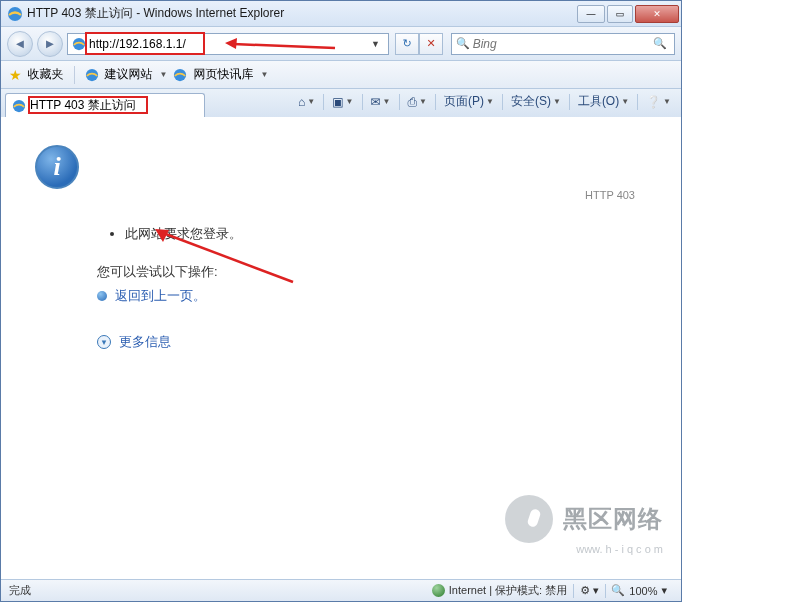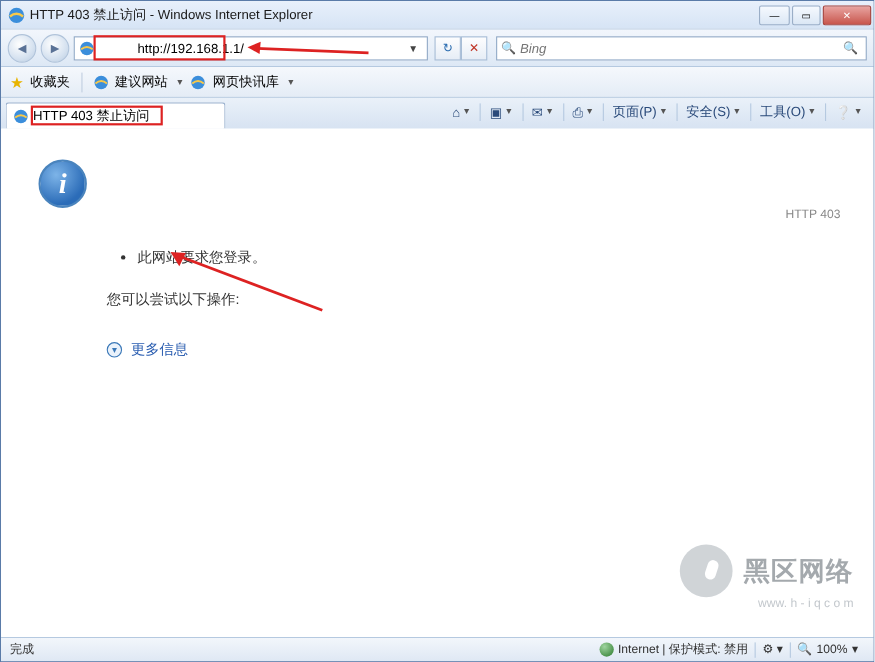--- a/index.html
+++ b/index.html
@@ -1,28 +1,28 @@
 <!DOCTYPE html>
 <html><head>
 <meta charset="utf-8">
 <style>
 *{box-sizing:border-box;margin:0;padding:0;font-family:"Microsoft YaHei","Segoe UI",Tahoma,sans-serif;}
 body{background:#fff;width:795px;height:602px;overflow:hidden;position:relative;}
-.window{width:795px;height:602px;border:1px solid #5a7ba8;background:#fff;display:flex;flex-direction:column;}
+.window{width:682px;height:602px;border:1px solid #5a7ba8;background:#fff;display:flex;flex-direction:column;}
 .titlebar{height:26px;background:linear-gradient(#e8f0fb,#d6e4f5);display:flex;align-items:center;padding:0 2px;border-bottom:1px solid #b5c9e0;}
 .titlebar .ie-icon{width:16px;height:16px;margin:0 4px;}
 .titlebar .title{font-size:12px;color:#1a1a1a;flex:1;white-space:nowrap;}
 .winbtns{display:flex;gap:2px;}
 .winbtn{width:28px;height:18px;border:1px solid #9aaec7;border-radius:2px;display:flex;align-items:center;justify-content:center;font-size:9px;background:linear-gradient(#f5f9fe,#dbe7f5);}
 .winbtn.max{width:26px;}
 .winbtn.close{width:44px;background:linear-gradient(#e8a4a0,#c8564d);border-color:#a63e36;color:#fff;}
 .navbar{height:34px;background:linear-gradient(#f2f6fc,#dde8f5);display:flex;align-items:center;padding:0 6px;gap:4px;border-bottom:1px solid #b5c9e0;}
 .navbtn{width:26px;height:26px;border:1px solid #b0c3da;border-radius:13px;background:radial-gradient(circle at 40% 35%,#fefefe,#d6e2f0 60%,#b8cbe0);display:flex;align-items:center;justify-content:center;font-size:13px;color:#5a7296;}
 .addrwrap{position:relative;flex:0 0 322px;}
-.addr{height:22px;width:322px;border:1px solid #8fa8c6;background:#fff;display:flex;align-items:center;padding:0 4px;font-size:12px;gap:36px;}
+.addr{height:22px;width:322px;border:1px solid #8fa8c6;background:#fff;display:flex;align-items:center;padding:0 4px;font-size:12px;}
 .addr .ie-small{width:14px;height:14px;margin-right:3px;}
 .addr input{border:0;outline:0;flex:1;font-size:12px;}
 .addr .dd{font-size:9px;color:#444;padding:0 4px;}
 .redbox-addr{position:absolute;left:18px;top:-1px;width:120px;height:23px;border:2px solid #d22;pointer-events:none;}
 .red-arrow1{position:absolute;left:225px;top:40px;pointer-events:none;}
 .nav-icons{display:flex;gap:0;margin-left:2px;}
 .nav-ico{width:24px;height:22px;border:1px solid #a8bdd6;background:linear-gradient(#fdfdfe,#e6edf6);display:flex;align-items:center;justify-content:center;font-size:11px;}
 .nav-ico.refresh{color:#2b6cb0;}
 .nav-ico.stop{color:#c0392b;}
 .search{flex:1;height:22px;border:1px solid #8fa8c6;background:#fff;display:flex;align-items:center;padding:0 4px;margin-left:4px;}
@@ -38,21 +38,21 @@
 .tab .ie-sm{width:14px;height:14px;margin-right:4px;}
 .redbox-tab{position:absolute;left:22px;top:2px;width:120px;height:18px;border:2px solid #d22;pointer-events:none;}
 .cmdbar{position:absolute;right:6px;top:2px;display:flex;align-items:center;gap:2px;font-size:12px;}
 .cmd{display:flex;align-items:center;gap:2px;padding:2px 4px;color:#2a4a7a;}
 .cmd .dd{font-size:8px;color:#555;}
 .cmdsep{width:1px;height:16px;background:#b5c9e0;margin:0 2px;}
 .content{flex:1;background:#fff;padding:28px 40px 0 34px;position:relative;overflow:hidden;}
 .info-row{display:flex;align-items:flex-start;gap:18px;}
 .info-icon{width:44px;height:44px;border-radius:50%;background:radial-gradient(circle at 35% 30%,#7db4e8,#2b6cb8 70%);display:flex;align-items:center;justify-content:center;color:#fff;font-family:Georgia,serif;font-size:26px;font-weight:bold;font-style:italic;border:2px solid #4a84bd;}
 .page-title{font-size:19px;color:#3366aa;font-weight:normal;margin-top:8px;}
-.code{position:absolute;right:30px;top:72px;font-size:11px;color:#888;margin-left:19px;}
+.code{position:absolute;right:46px;top:72px;font-size:11px;color:#888;margin-left:19px;}
 .body-sec{margin-left:62px;margin-top:36px;font-size:13px;color:#333;}
 .body-sec p{margin-bottom:6px;}
 .body-sec ul{margin:6px 0 18px 28px;}
 .body-sec li{margin-bottom:20px;}
 .link{color:#2a5db0;}
 .bullet-link{display:flex;align-items:center;gap:8px;margin-top:4px;}
 .bullet-blue{width:10px;height:10px;border-radius:50%;background:radial-gradient(circle at 35% 30%,#8ec4f0,#2b6cb8);}
 .expand{display:flex;align-items:center;gap:8px;margin-top:28px;}
 .expand-ico{width:14px;height:14px;border-radius:50%;border:1px solid #3a78b8;display:flex;align-items:center;justify-content:center;font-size:9px;color:#3a78b8;background:#eaf2fb;}
 .red-arrow2{position:absolute;left:152px;top:110px;pointer-events:none;}
@@ -195,20 +195,24 @@
     <svg class="arrow red-arrow2" width="150" height="60">
       <line x1="140" y1="55" x2="10" y2="6" stroke="#d22" stroke-width="2.5"></line>
       <polygon points="2,2 16,3 10,15" fill="#d22"></polygon>
     </svg>
 
     <div class="body-sec">
       <ul>
           <li>此网站要求您登录。</li>
         </ul>
       <p>您可以尝试以下操作:</p>
+      <div class="bullet-link">
+        <span class="bullet-blue"></span>
+        <span class="link">返回到上一页。</span>
+      </div>
       <div class="expand">
         <span class="expand-ico">▾</span>
         <span class="link">更多信息</span>
       </div>
     </div>
 
     <div class="watermark">
       <div class="wm-ico"></div>
       <span class="wm-txt">黑区网络</span>
     </div>

